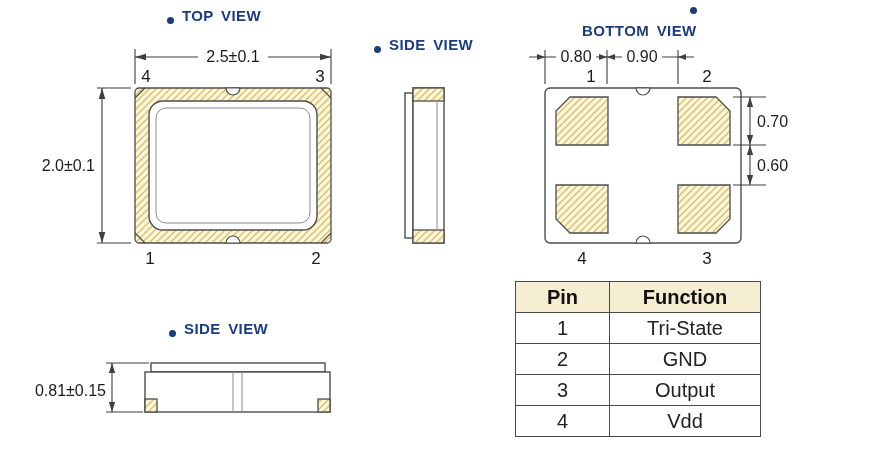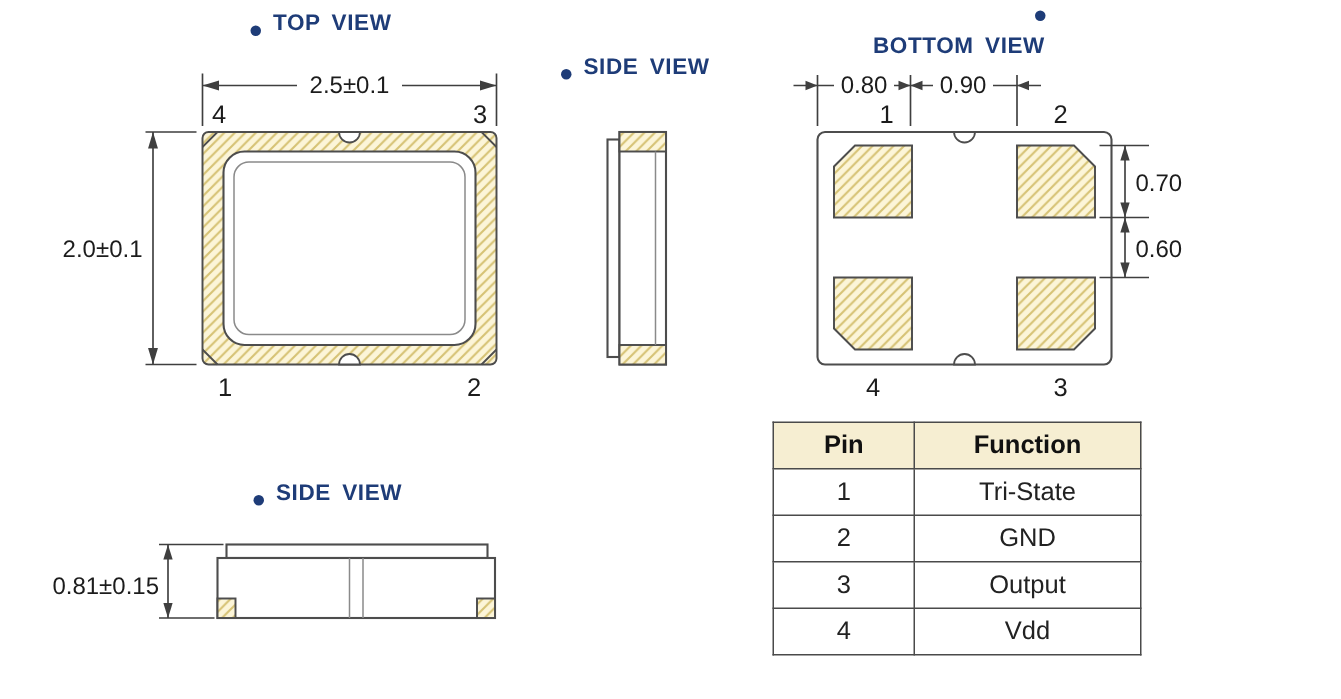--- a/index.html
+++ b/index.html
@@ -29,21 +29,21 @@
   .dimline  { stroke:#3f3f3f; stroke-width:1.1; fill:none; }
   .arrow    { fill:#3f3f3f; stroke:none; }
   .notch    { fill:#ffffff; stroke:var(--outline,#4d4d4d); stroke-width:1.2; }
   .mask     { fill:#ffffff; stroke:none; }
   table.pin-table {
     position:absolute; left:515px; top:281px;
     border-collapse:collapse; table-layout:fixed;
   }
   .pin-table th, .pin-table td {
     border:1.6px solid #4a4a4a; text-align:center; vertical-align:middle;
-    height:30px; font-size:17px; padding:0 6px;
+    height:30px; font-size:20px; padding:0 6px;
   }
   .pin-table th {
     background:var(--table-header-bg,#f6eed2); font-weight:bold; color:#111;
   }
   .pin-table td { background:#fff; color:#222; font-weight:normal; }
 </style>
 </head>
 <body>
 
 <div class="canvas">

